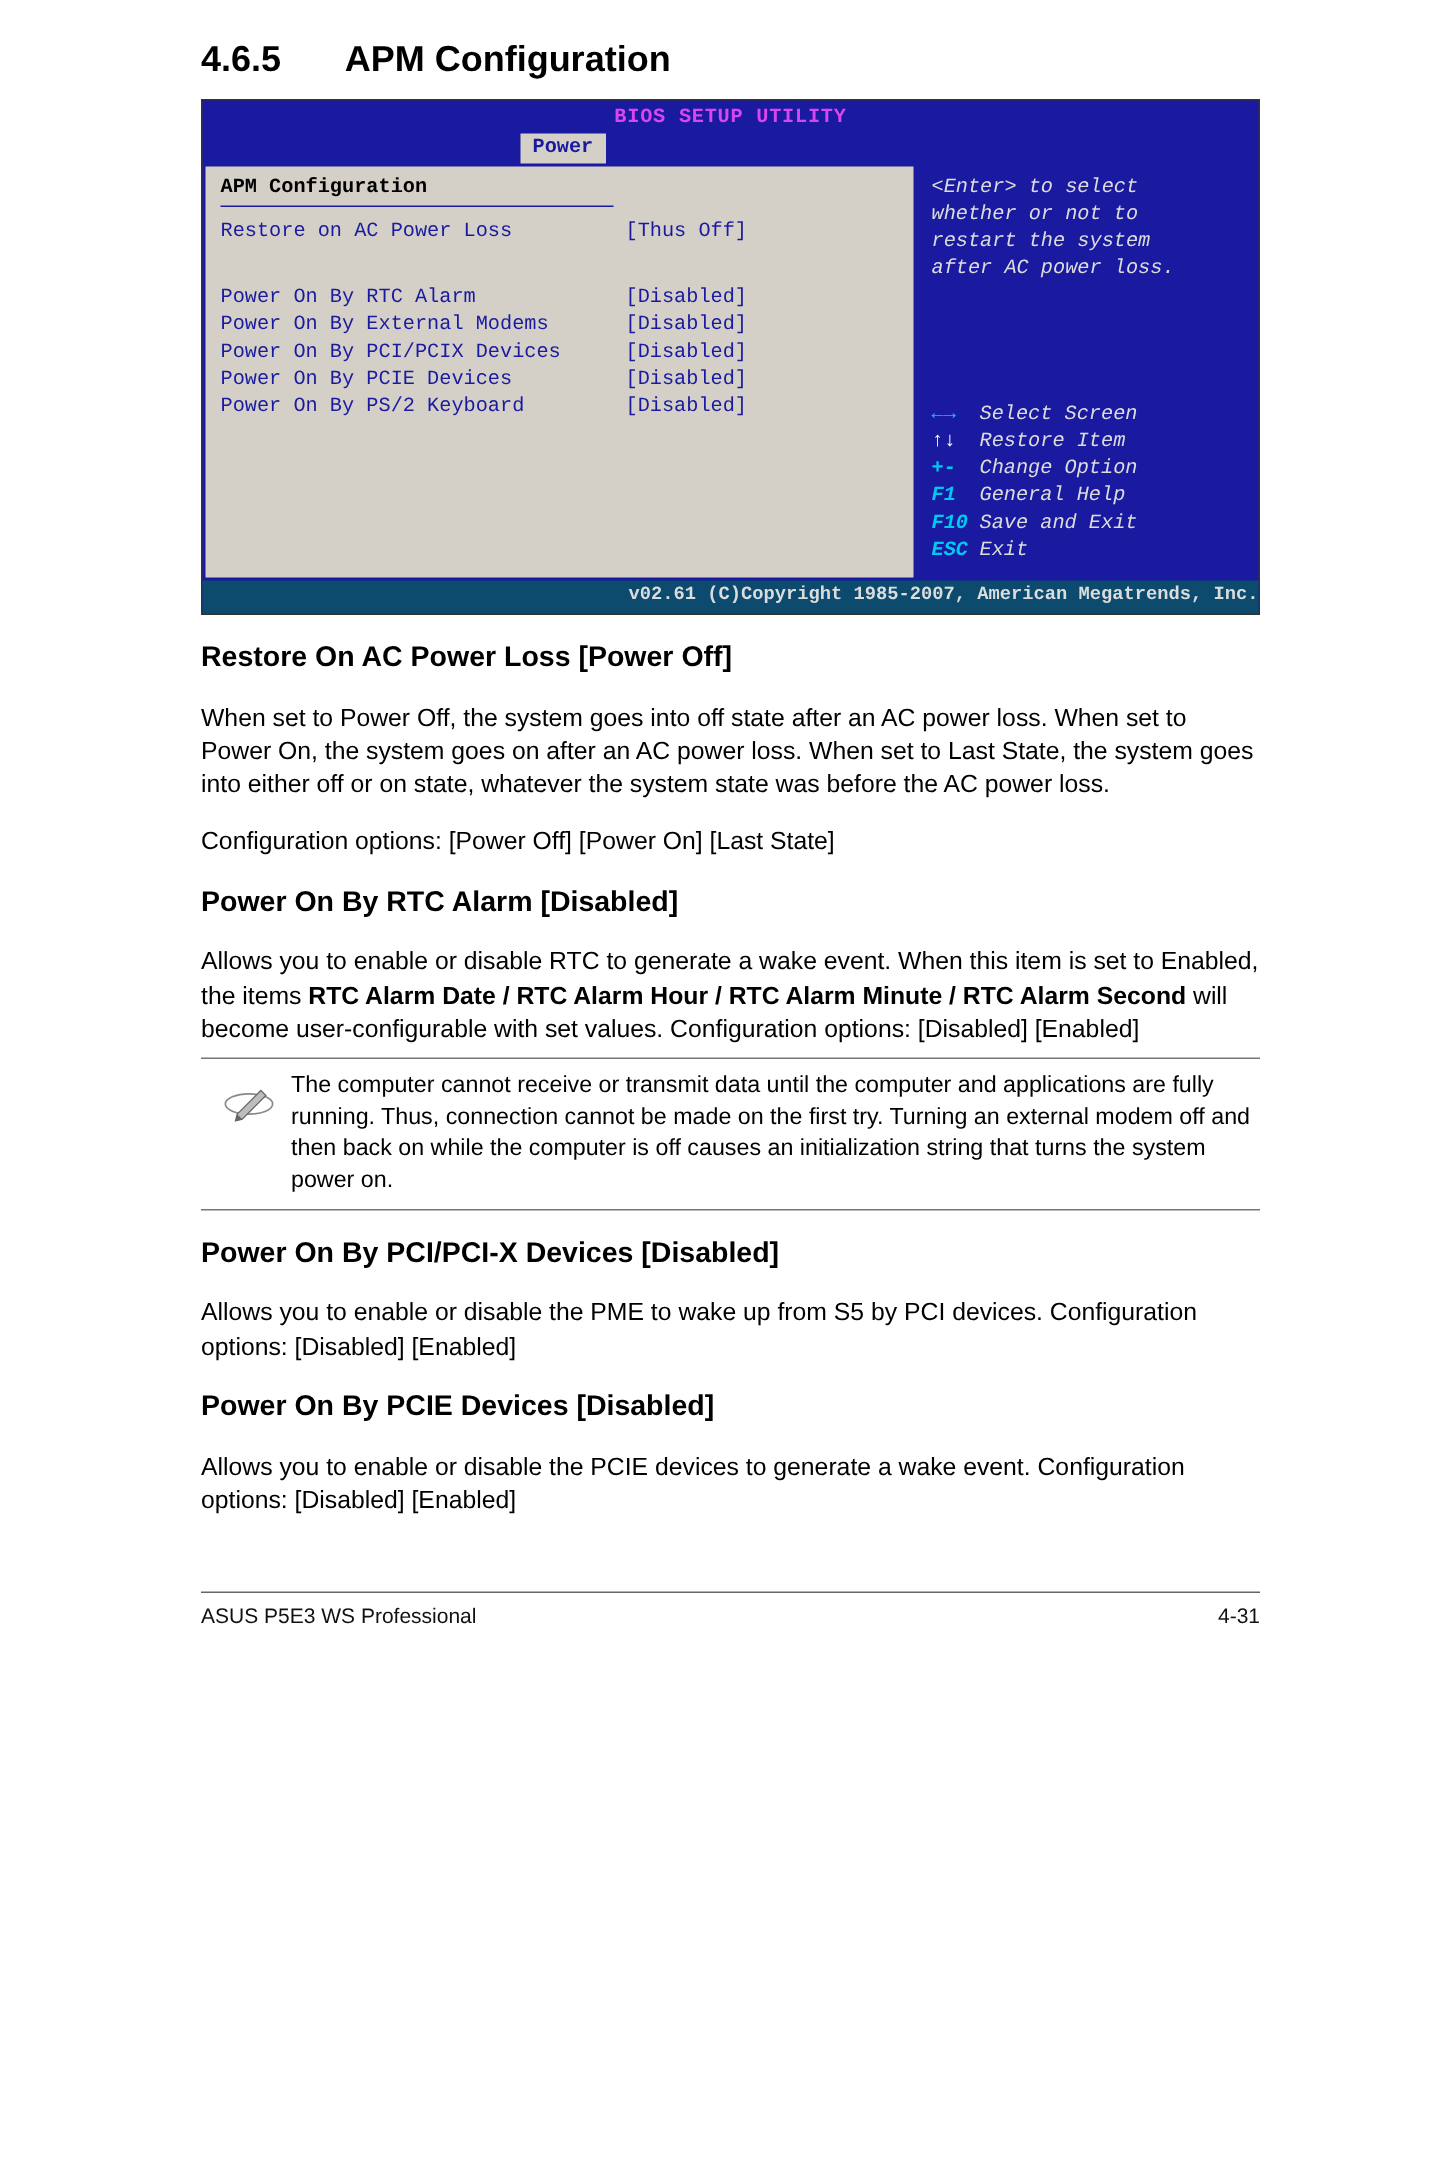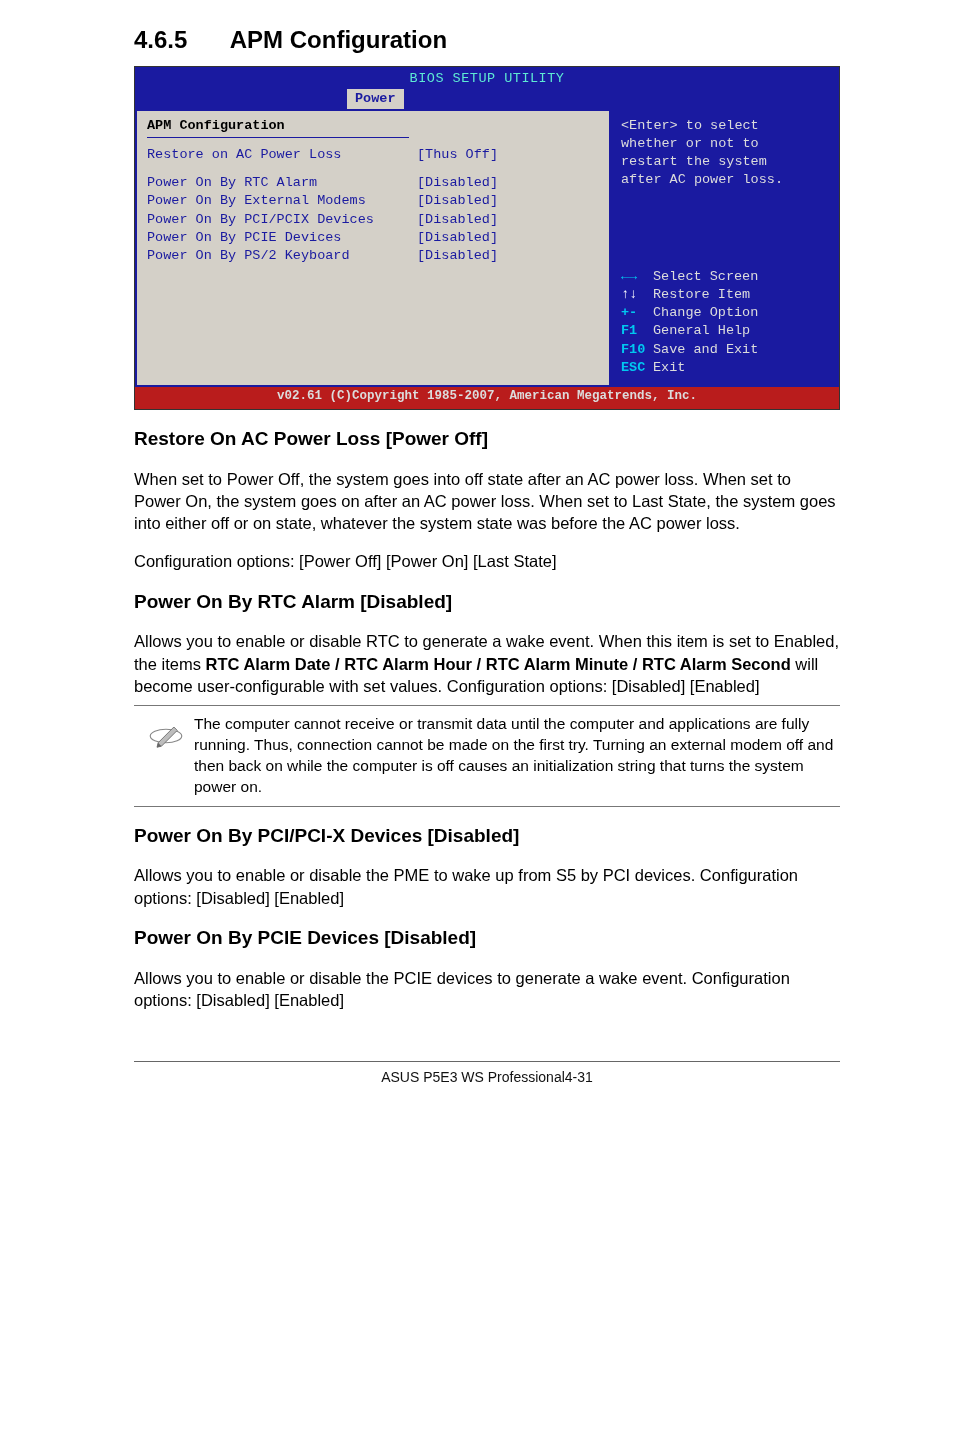--- a/index.html
+++ b/index.html
@@ -33,21 +33,21 @@
   
   .bios-box {
     font-family: "Courier New", Courier, monospace;
     color: #fff;
     background: #1a1aa0;
     border: 1px solid #333;
     font-size: 13.5px;
     margin-bottom: 14px;
   }
   .bios-title-row { text-align: center; padding: 3px 0 0 0; }
-  .bios-title { color: #5eead4; font-weight: normal; letter-spacing: 0.5px; }
+  .bios-title { color: #d946ef; font-weight: bold; letter-spacing: 0.5px; }
   .bios-tabs-row {
     padding: 0 0 2px 0;
     display: flex;
     text-align: center;
   }
   .bios-tab-spacer { flex: 0 0 212px; }
   .bios-tab {
     background: #d4d0c8;
     color: #1a1aa0;
     padding: 1px 8px;
@@ -57,20 +57,21 @@
   .bios-left {
     flex: 1;
     background: #d4d0c8;
     color: #1a1aa0;
     padding: 6px 10px 40px 10px;
     margin: 0 2px 2px 2px;
   }
   .bios-right {
     flex: 0 0 228px;
     padding: 6px 22px 10px 10px;
+    font-style: italic;
   }
   .bios-left .heading {
     color: #000;
     font-weight: bold;
   }
   .bios-left hr {
     border: none;
     border-top: 1px solid #1a1aa0;
     margin: 2px 0 8px 0;
     width: 58%;
@@ -81,23 +82,23 @@
   .bios-help-top { color: #dcdcdc; }
   .bios-nav { color: #dcdcdc; margin-top: 78px; }
   .bios-nav .glyph {
     display: inline-block;
     width: 32px;
     color: #00c8f0;
     font-weight: bold;
   }
   .bios-nav .glyph.white { color: #fff; }
   .bios-footer {
-    text-align: center;
+    text-align: right;
     color: #dcdcdc;
-    background: #b91c1c;
+    background: #0c4a6e;
     padding: 1px 0 4px 0;
     font-weight: bold;
     font-size: 12.5px;
   }
 
   
   .note-block {
     display: flex;
     align-items: flex-start;
     border-top: 1px solid #777;
@@ -112,21 +113,21 @@
   }
   .note-icon svg { width: 36px; height: 36px; }
   .note-text { flex: 1; font-size: 15.5px; }
 
   
   .page-footer {
     border-top: 1px solid #666;
     margin-top: 50px;
     padding-top: 6px;
     display: flex;
-    justify-content: center;
+    justify-content: space-between;
     font-size: 14px;
     color: #111;
   }
 </style>
 </head>
 <body>
 
 <div class="page">
 
   <h2 class="section-num">
@@ -139,21 +140,21 @@
       <span class="bios-title">BIOS SETUP UTILITY</span>
     </div>
     <div class="bios-tabs-row">
       <div class="bios-tab-spacer"></div>
       <div class="bios-tab">Power</div>
     </div>
     <div class="bios-body">
       <div class="bios-left">
         <div class="heading">APM Configuration</div>
         <hr>
-        <div class="bios-row" style="margin-bottom:10px;">
+        <div class="bios-row" style="margin-bottom:26px;">
           <span class="bios-label">Restore on AC Power Loss</span>
           <span class="bios-val">[Thus Off]</span>
         </div>
         <div class="bios-row">
           <span class="bios-label">Power On By RTC Alarm</span>
           <span class="bios-val">[Disabled]</span>
         </div>
         <div class="bios-row">
           <span class="bios-label">Power On By External Modems</span>
           <span class="bios-val">[Disabled]</span>

